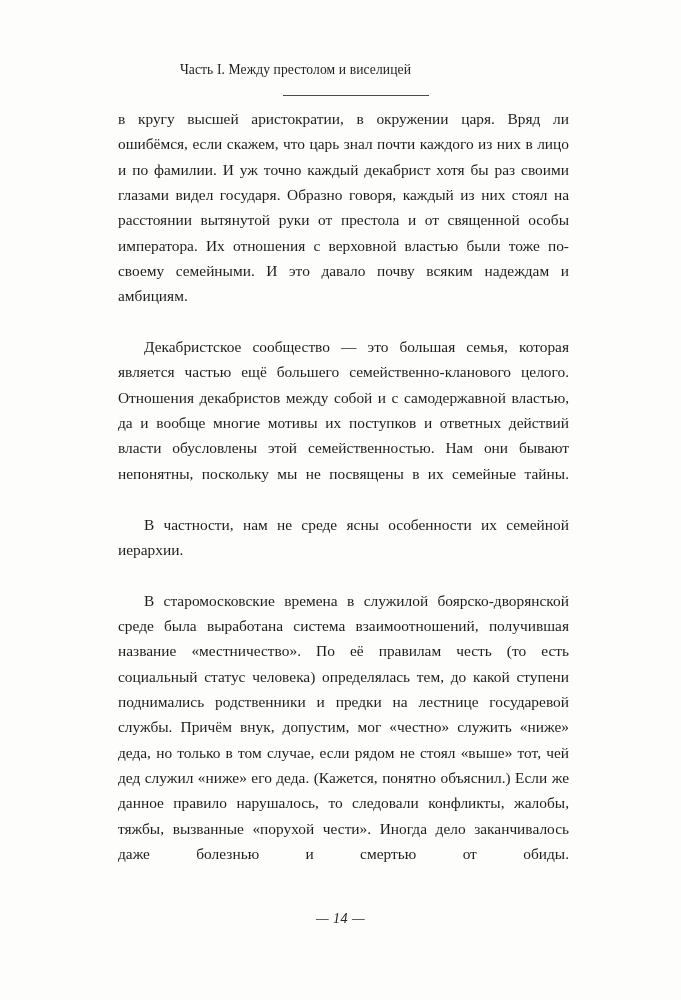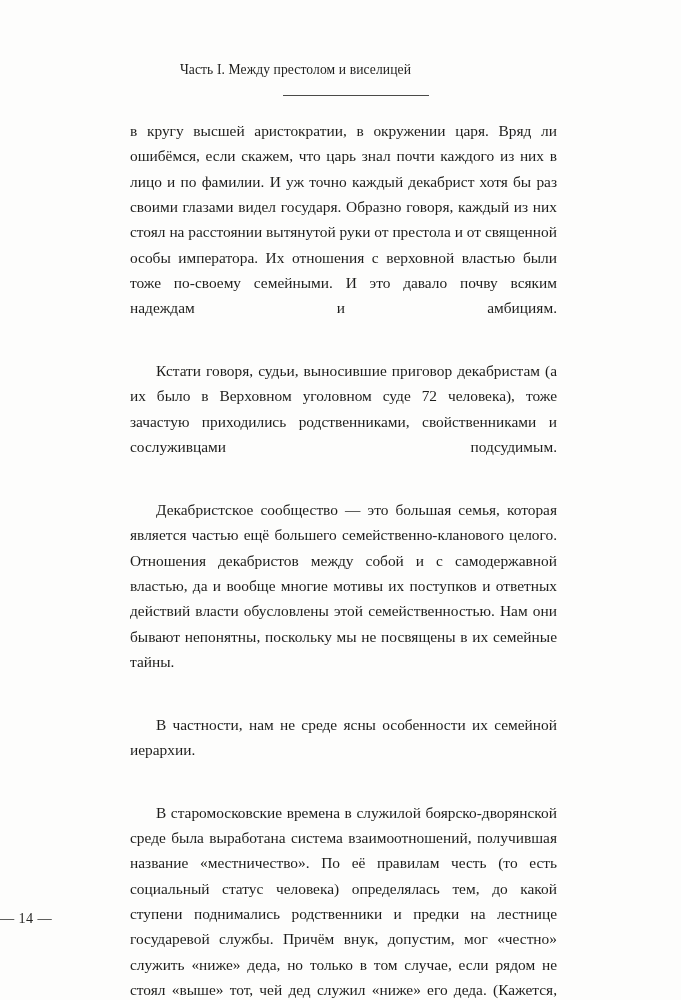--- a/index.html
+++ b/index.html
@@ -54,59 +54,60 @@
     width: 451px;
     font-size: 15.4px;
     line-height: 25.35px;
     text-align: justify;
     text-justify: inter-word;
     color: #1d1d1b;
     hyphens: manual;
   }
 
   .textblock p {
-    margin: 12px;
+    margin: 0;
     text-indent: 0;
   }
 
   .textblock p.indented {
     text-indent: 26px;
   }
 
   
   .textblock p::after {
     content: "";
     display: inline-block;
     width: 100%;
   }
 
   
   .folio {
     position: absolute;
     top: 910px;
     left: 0;
     width: 681px;
+    text-align: center;
     font-size: 14.2px;
     color: #26262: ;
     color: #262624;
     letter-spacing: 0.4px;
+    font-style: italic;
   }
 </style>
 </head>
 <body style="background: rgb(253, 253, 252);">
 
 <div class="page" style="background: rgb(253, 253, 252); color: rgb(29, 29, 27);">
 
   <div class="running-head">Часть I. Между престолом и виселицей</div>
 
   <div class="head-rule" style="background: rgb(74, 74, 72);"></div>
 
   <div class="textblock" id="textblock">
       <p class="">в кругу высшей аристократии, в окружении царя. Вряд ли ошибёмся, если скажем, что царь знал почти каждого из них в лицо и по фамилии. И уж точно каждый декабрист хотя бы раз своими глазами видел государя. Образно говоря, каждый из них стоял на расстоянии вытянутой руки от престола и от священной особы императора. Их отношения с верховной властью были тоже по-своему семейными. И это давало почву всяким надеждам и амбициям.</p>
-      <p class="indented">Кстати говоря, судьи, выносившие приговор декабристам (а их было в Верховном уголовном суде 72 человека), тоже зачастую приходились родственниками, свойственниками и сослуживцами подсудимым.</p>
       <p class="indented">Декабристское сообщество — это большая семья, которая является частью ещё большего семейственно-кланового целого. Отношения декабристов между собой и с самодержавной властью, да и вообще многие мотивы их поступков и ответных действий власти обусловлены этой семейственностью. Нам они бывают непонятны, поскольку мы не посвящены в их семейные тайны.</p>
       <p class="indented">В частности, нам не среде ясны особенности их семейной иерархии.</p>
       <p class="indented">В старомосковские времена в служилой боярско-дворянской среде была выработана система взаимоотношений, получившая название «местничество». По её правилам честь (то есть социальный статус человека) определялась тем, до какой ступени поднимались родственники и предки на лестнице государевой службы. Причём внук, допустим, мог «честно» служить «ниже» деда, но только в том случае, если рядом не стоял «выше» тот, чей дед служил «ниже» его деда. (Кажется, понятно объяснил.) Если же данное правило нарушалось, то следовали конфликты, жалобы, тяжбы, вызванные «порухой чести». Иногда дело заканчивалось даже болезнью и смертью от обиды.</p>
     </div>
 
   <div class="folio">— 14 —</div>
 
 </div>
 
 </body></html>

